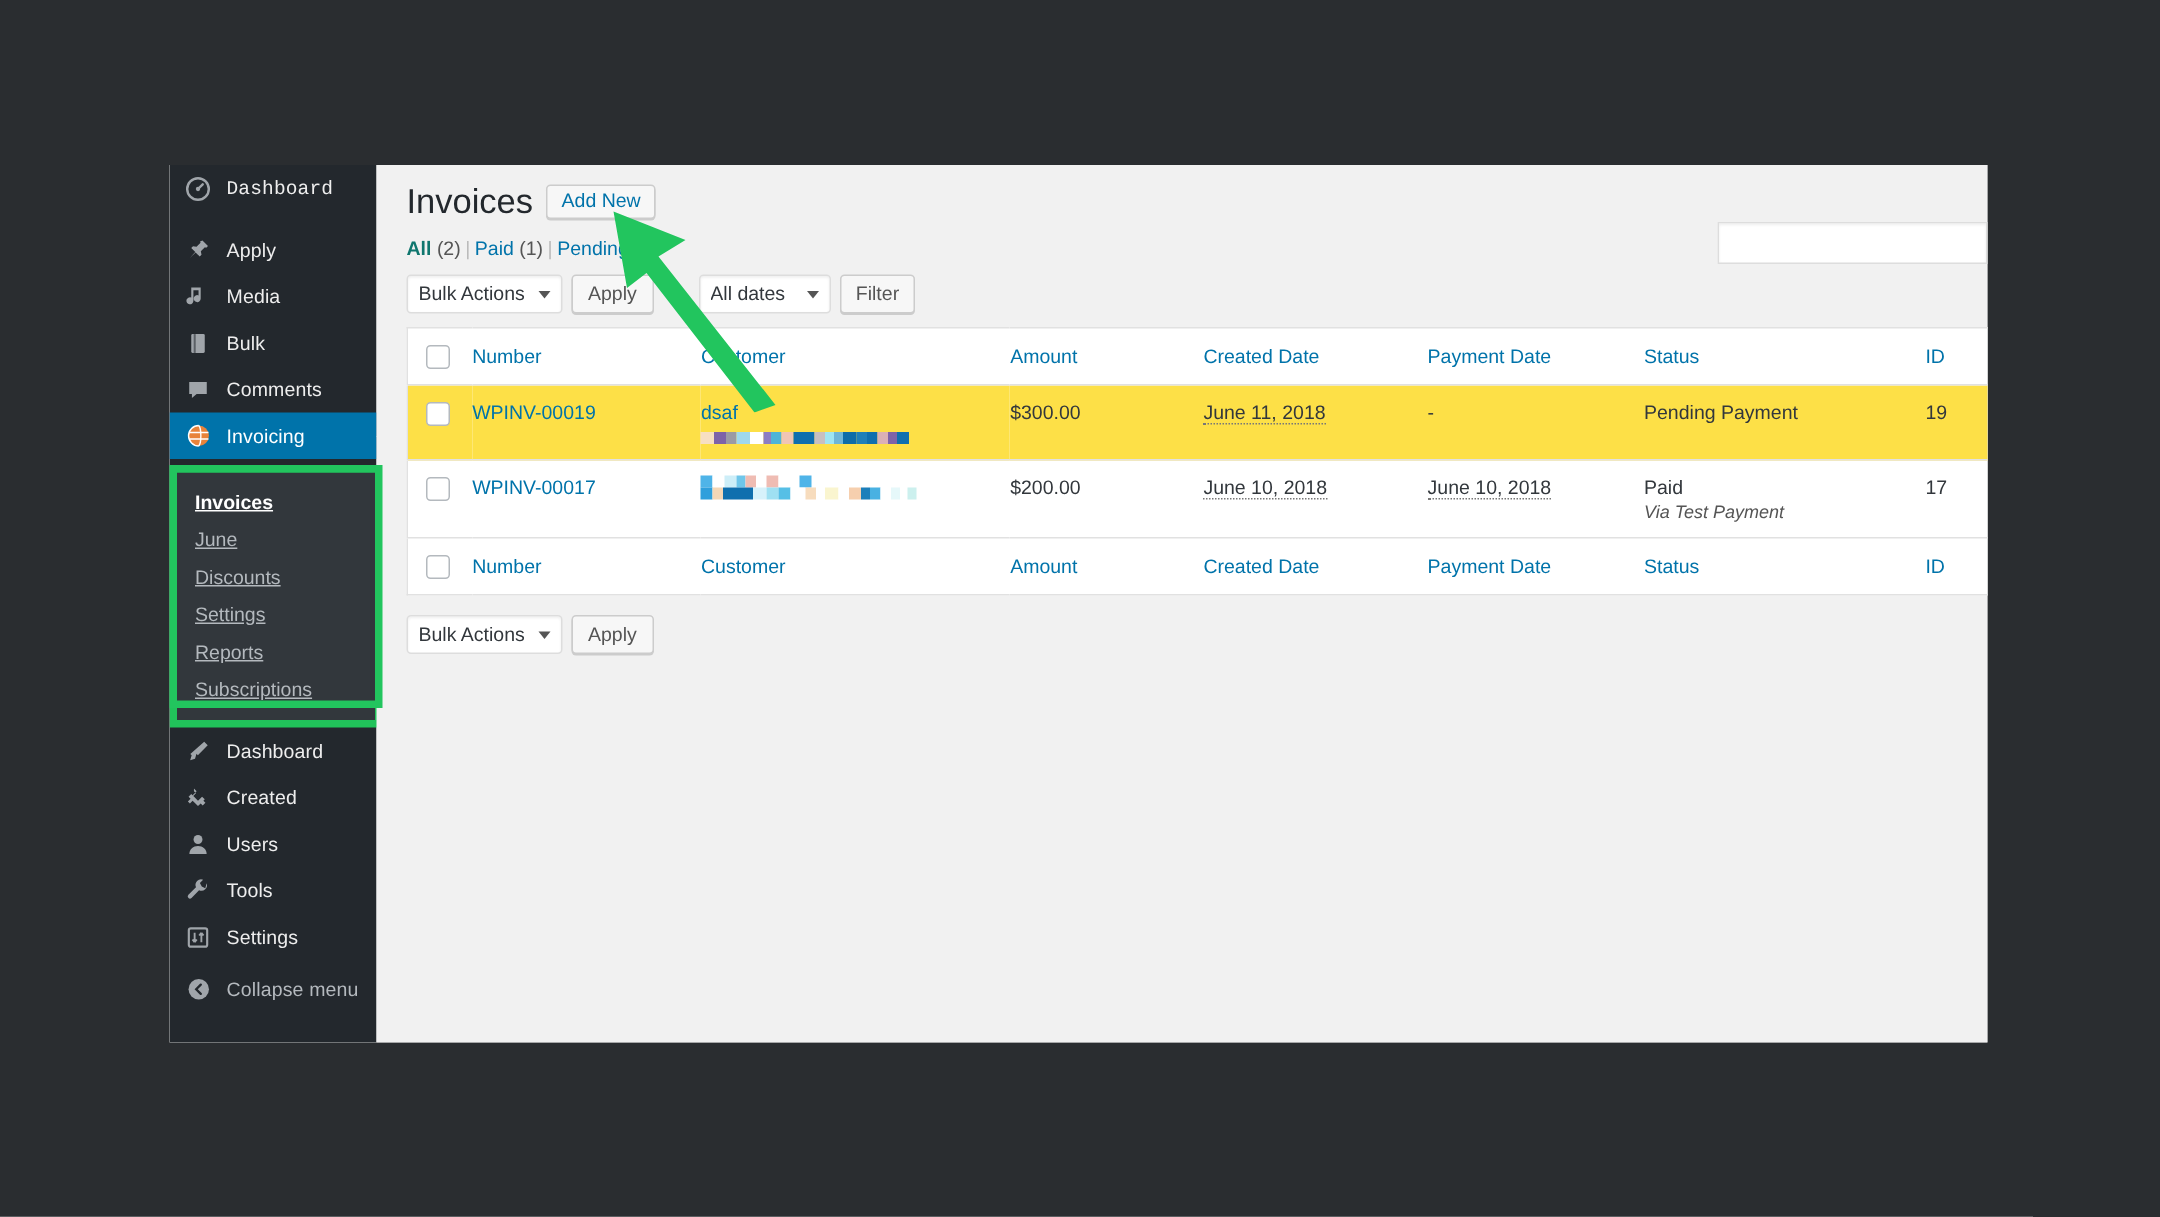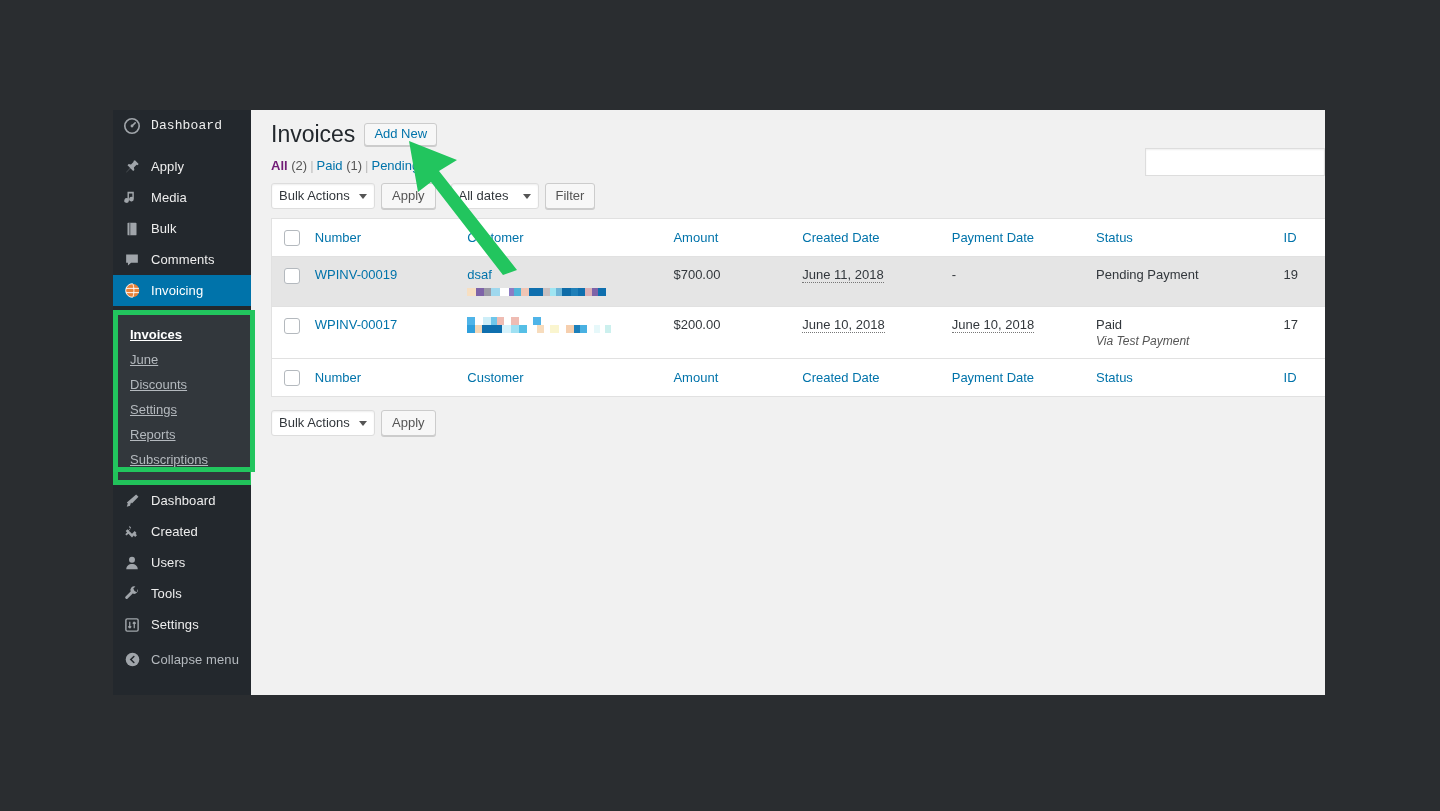--- a/index.html
+++ b/index.html
@@ -112,21 +112,21 @@
   }
 
   ul.subsubsub {
     list-style: none;
     margin: 9px 0 0 0; padding: 0;
     font-size: 13px;
     color: #555;
   }
   ul.subsubsub li { display: inline; }
   ul.subsubsub a { color: #0073aa; text-decoration: none; }
-  ul.subsubsub a.current { color: #701a75; font-weight: 600; }
+  ul.subsubsub a.current { color: #0f766e; font-weight: 600; }
   ul.subsubsub .count { color: #555; }
   ul.subsubsub .sep { color: #bbb; padding: 0 3px; }
 
   .tablenav { display: flex; align-items: center; gap: 6px; margin-top: 10px; }
   .tablenav.bottom { margin-top: 13px; }
 
   select.wp-select {
     -webkit-appearance: none; appearance: none;
     background: #fff;
     border: 1px solid #ddd;
@@ -201,21 +201,21 @@
   }
   table.wp-list-table tfoot th { border-bottom: none; border-top: 1px solid #e1e1e1; }
   table.wp-list-table thead th a,
   table.wp-list-table tfoot th a { color: #0073aa; text-decoration: none; }
   table.wp-list-table td {
     padding: 10px 10px 10px 0;
     vertical-align: top;
     color: #32373c;
     border-bottom: 1px solid #e1e1e1;
   }
-  table.wp-list-table tbody tr.alternate { background: #e5e5e5; }
+  table.wp-list-table tbody tr.alternate { background: #fde047; }
   .col-cb { width: 42px; padding-left: 12px !important; }
   .cb-check {
     width: 16px; height: 16px;
     border: 1px solid #b4b9be;
     background: #fff;
     border-radius: 3px;
     display: block;
     margin-top: 1px;
   }
   .col-number { width: 148px; }
@@ -404,21 +404,21 @@
     </div>
 
     <div class="tablenav top">
       <span class="select-wrap">
         <select class="wp-select" style="width:104px;">
           <option>Bulk Actions</option>
         </select>
         <span class="caret"></span>
       </span>
       <button class="button">Apply</button>
-      <span class="select-wrap" style="margin-left:9px;">
+      <span class="select-wrap" style="margin-left:24px;">
         <select class="wp-select" style="width:88px;">
           <option>All dates</option>
         </select>
         <span class="caret"></span>
       </span>
       <button class="button">Filter</button>
     </div>
 
     <table class="wp-list-table">
       <thead>
@@ -440,21 +440,21 @@
           <td class="col-cb">
               <span class="cb-check"></span>
             </td>
           <td><a class="row-link" href="#">WPINV-00019</a></td>
           <td>
             <a class="cust-link" href="#">dsaf</a>
             <span class="redact" style="margin-top:6px;">
               <i style="width:9px;background:#f7dfc2"></i><i style="width:8px;background:#7e63a8"></i><i style="width:7px;background:#9b9aa5"></i><i style="width:9px;background:#9fd8ee"></i><i style="width:9px;background:#ffffff"></i><i style="width:5px;background:#8c7dc4"></i><i style="width:7px;background:#4fb4d8"></i><i style="width:8px;background:#f0c5b4"></i><i style="width:14px;background:#0f6fae"></i><i style="width:7px;background:#c8bfc0"></i><i style="width:6px;background:#9fe5f2"></i><i style="width:6px;background:#6fb6d8"></i><i style="width:9px;background:#0e6ca8"></i><i style="width:7px;background:#1f7fb8"></i><i style="width:7px;background:#0f6fae"></i><i style="width:7px;background:#dbb0b5"></i><i style="width:6px;background:#7e63a8"></i><i style="width:8px;background:#0f6fae"></i>
             </span>
           </td>
-          <td>$700.00</td>
+          <td>$300.00</td>
           <td><span class="date-abbr">June 11, 2018</span></td>
           <td>-</td>
           <td><span>Pending Payment</span></td>
           <td>19</td>
         </tr>
         <tr style="height:48px;">
           <td class="col-cb">
               <span class="cb-check"></span>
             </td>
           <td><a class="row-link" href="#">WPINV-00017</a></td>

